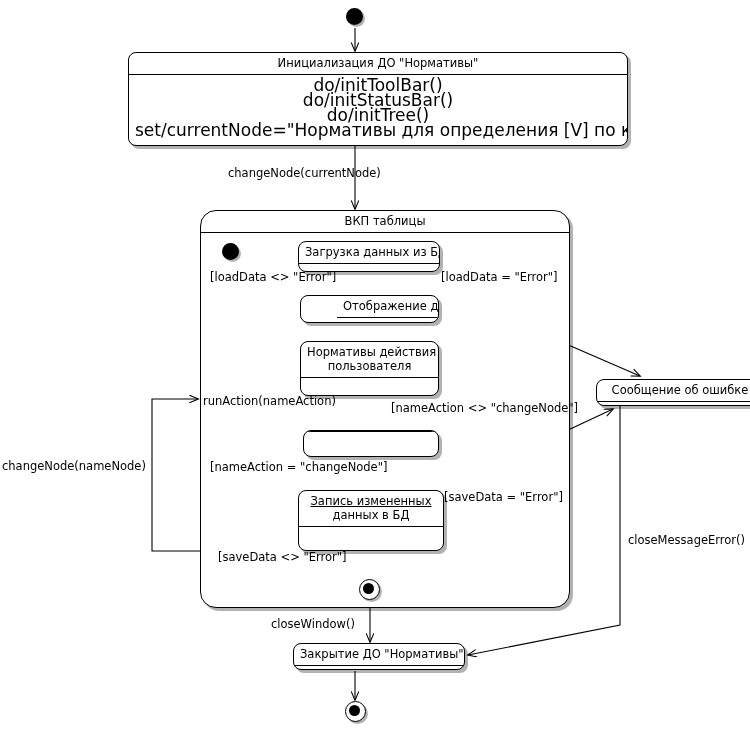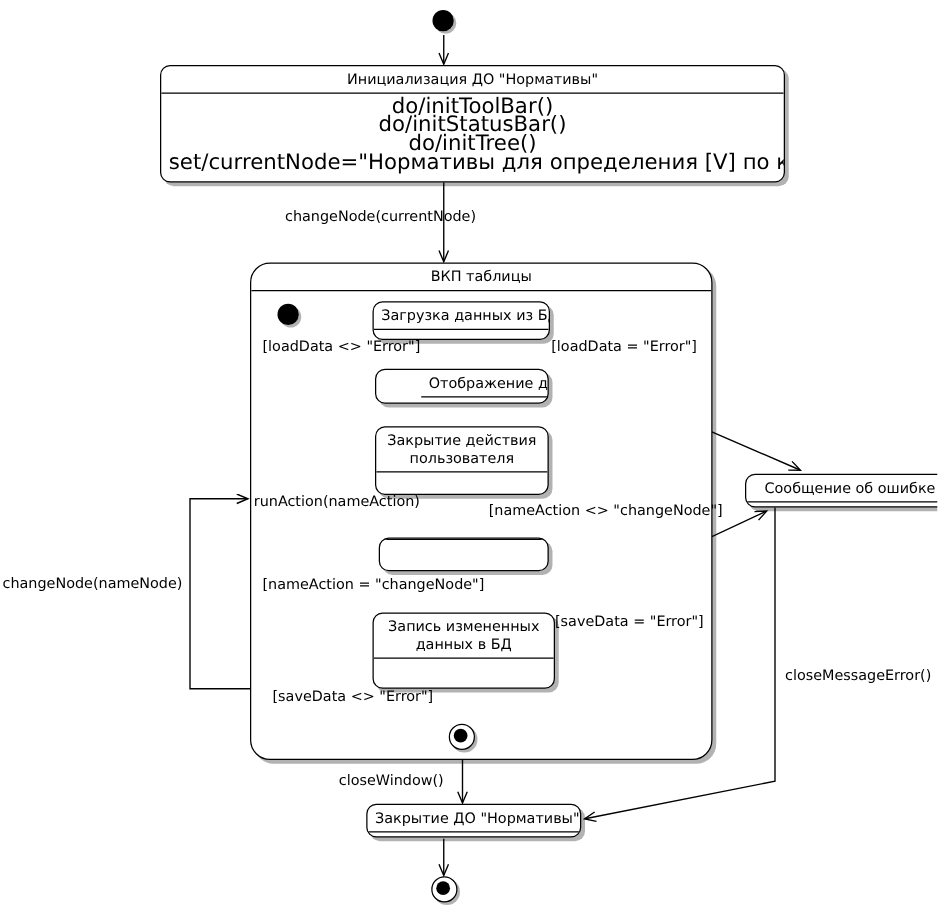--- a/index.html
+++ b/index.html
@@ -173,33 +173,33 @@
     <div class="empty-compartment"></div>
   </div>
 
   <div class="state" style="left:300px; top:295px; width:139px; height:28px;padding-left:36px;">
     <div class="hdr">Отображение данных</div>
     <div class="divider"></div>
     <div class="empty-compartment"></div>
   </div>
 
   <div class="state" style="left:300px; top:341px; width:139px; height:55px;">
-    <div class="hdr" style="padding-bottom:0;">Закрытие действия</div>
+    <div class="hdr" style="padding-bottom:0;">Нормативы действия</div>
     <div class="hdr" style="padding-top:0;">пользователя</div>
     <div class="divider"></div>
     <div class="empty-compartment"></div>
   </div>
 
   <div class="state" style="left:303px; top:430px; width:136px; height:27px;">
     <div class="divider"></div>
     <div class="empty-compartment"></div>
   </div>
 
   <div class="state" style="left:298px; top:490px; width:146px; height:61px;">
-    <div class="hdr" style="padding-bottom:0;">Запись измененных</div>
+    <div class="hdr" style="padding-bottom:0;text-decoration:underline;">Запись измененных</div>
     <div class="hdr" style="padding-top:0;">данных в БД</div>
     <div class="divider"></div>
     <div class="empty-compartment"></div>
   </div>
 
   <div class="final-node" style="left:359px; top:579px;"></div>
 
   <div class="state" style="left:596px; top:379px; width:168px; height:27px;">
     <div class="hdr">Сообщение об ошибке</div>
     <div class="divider"></div>

